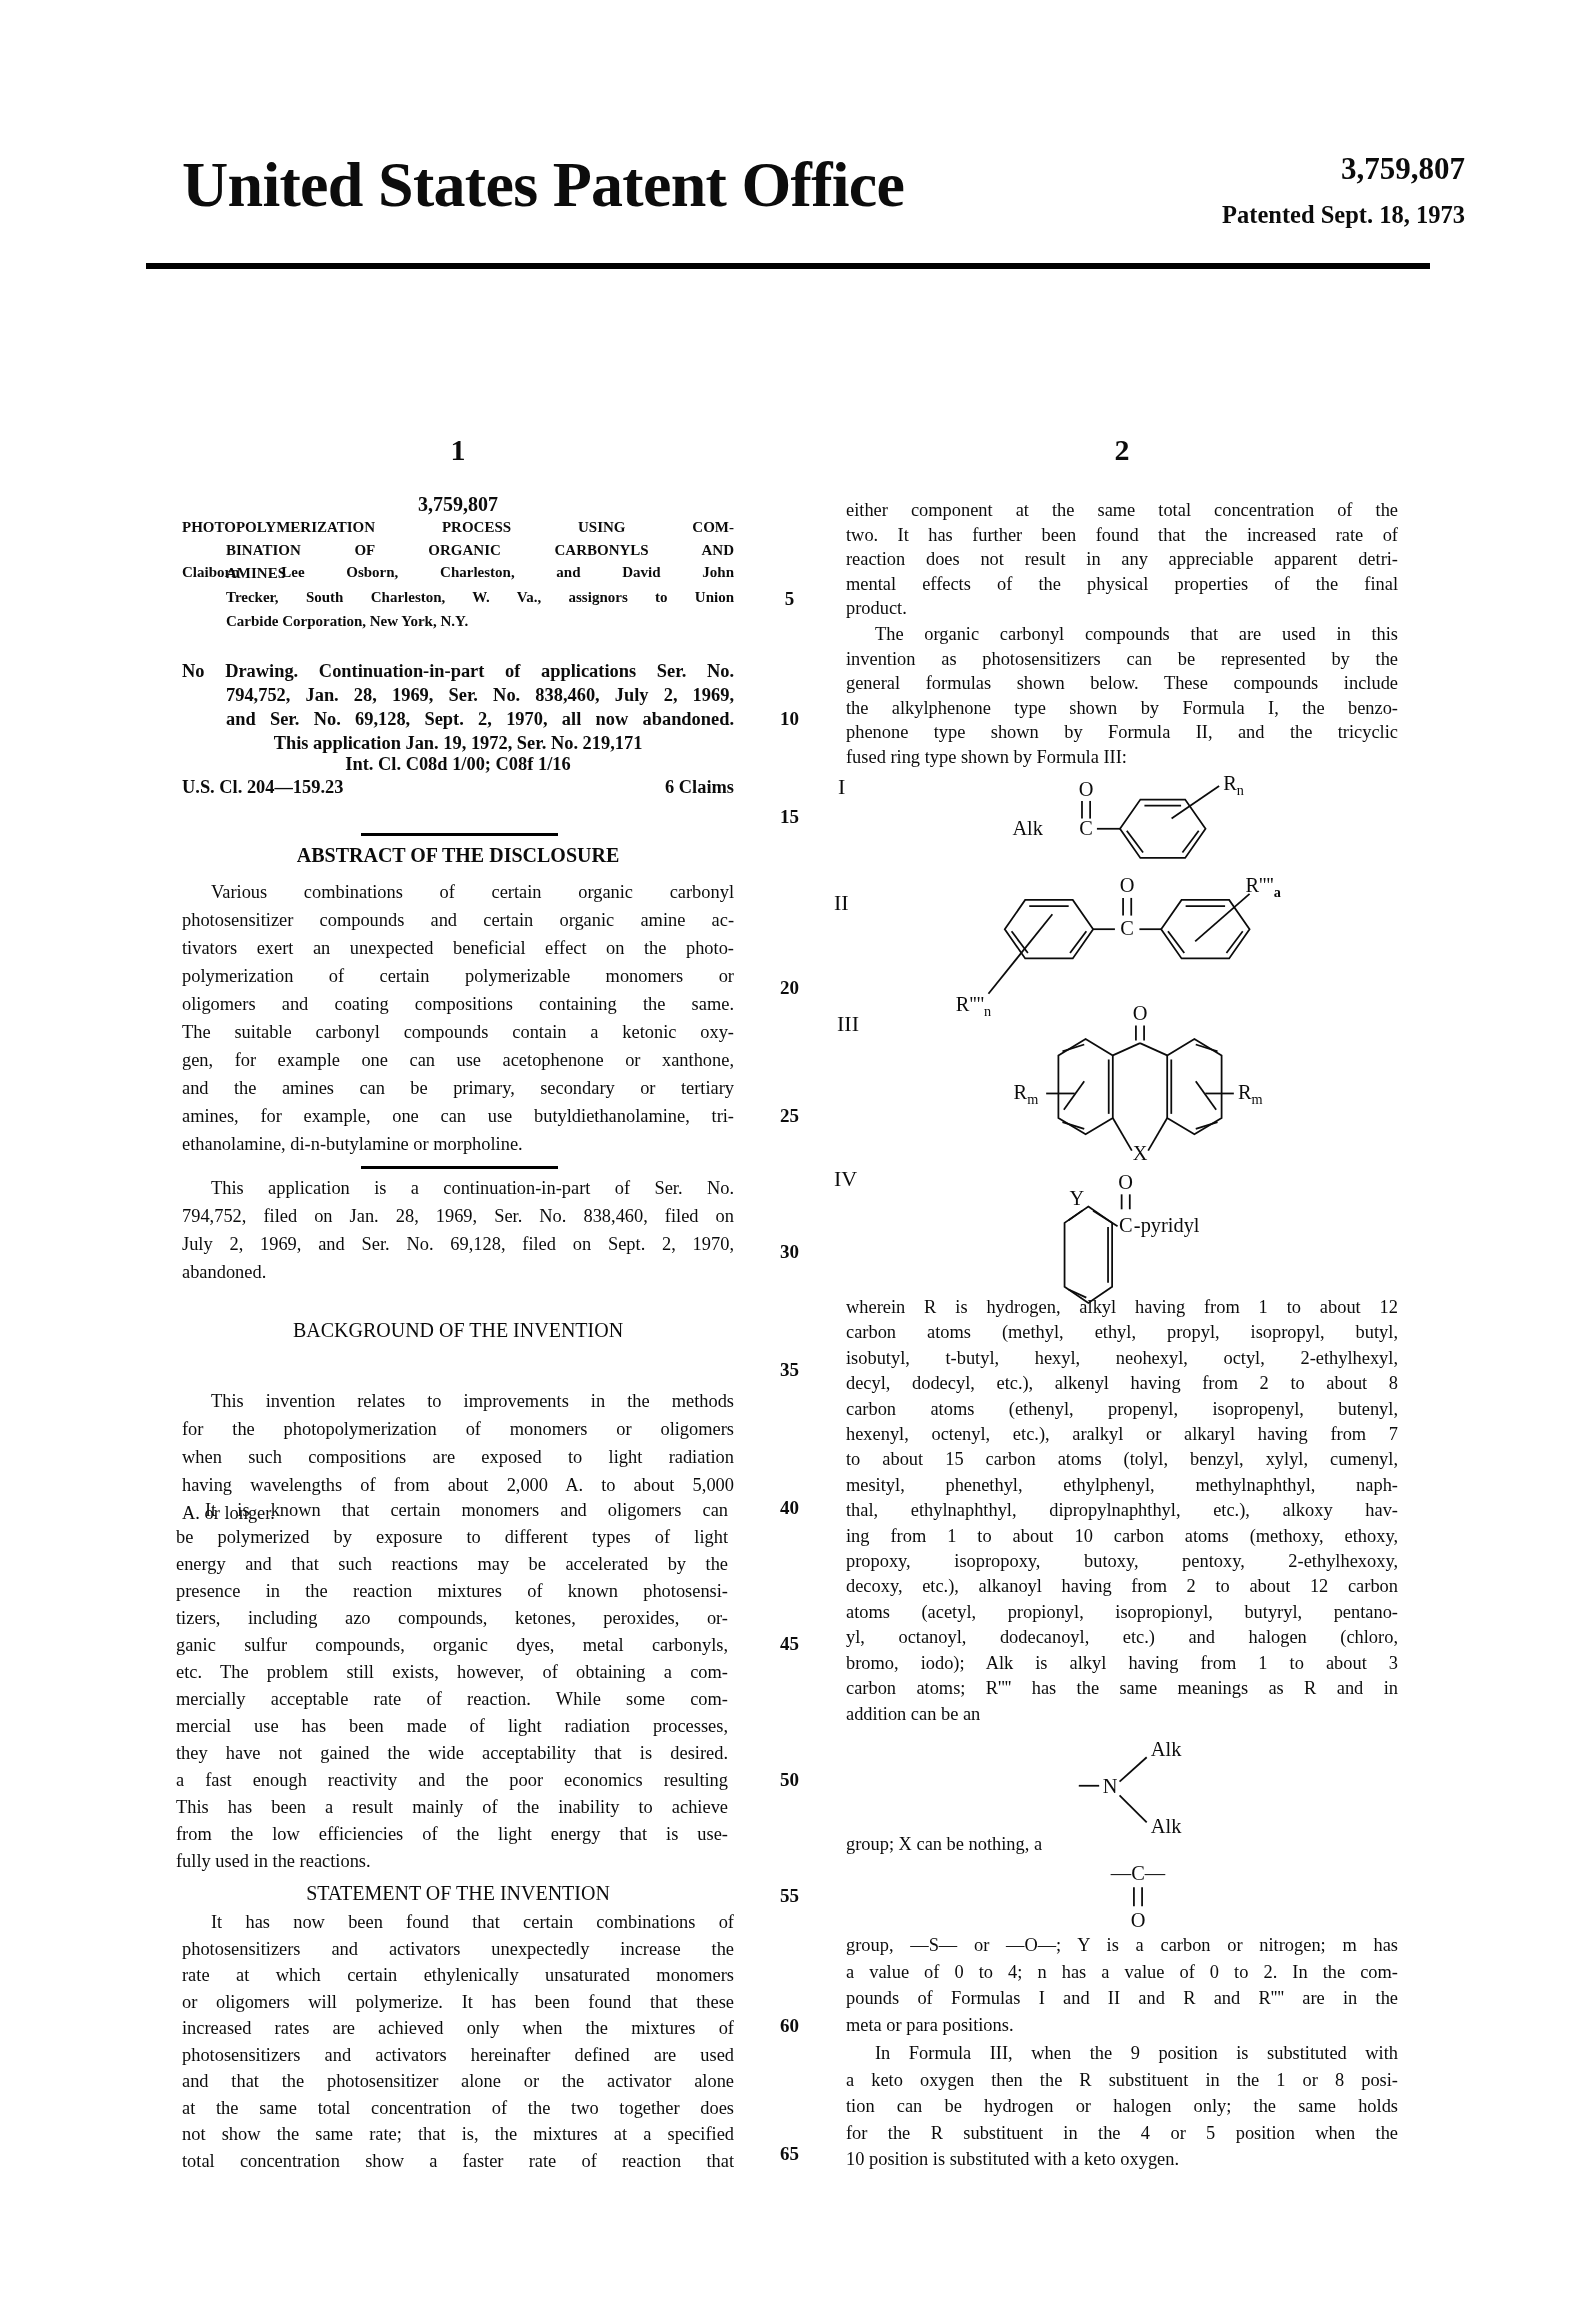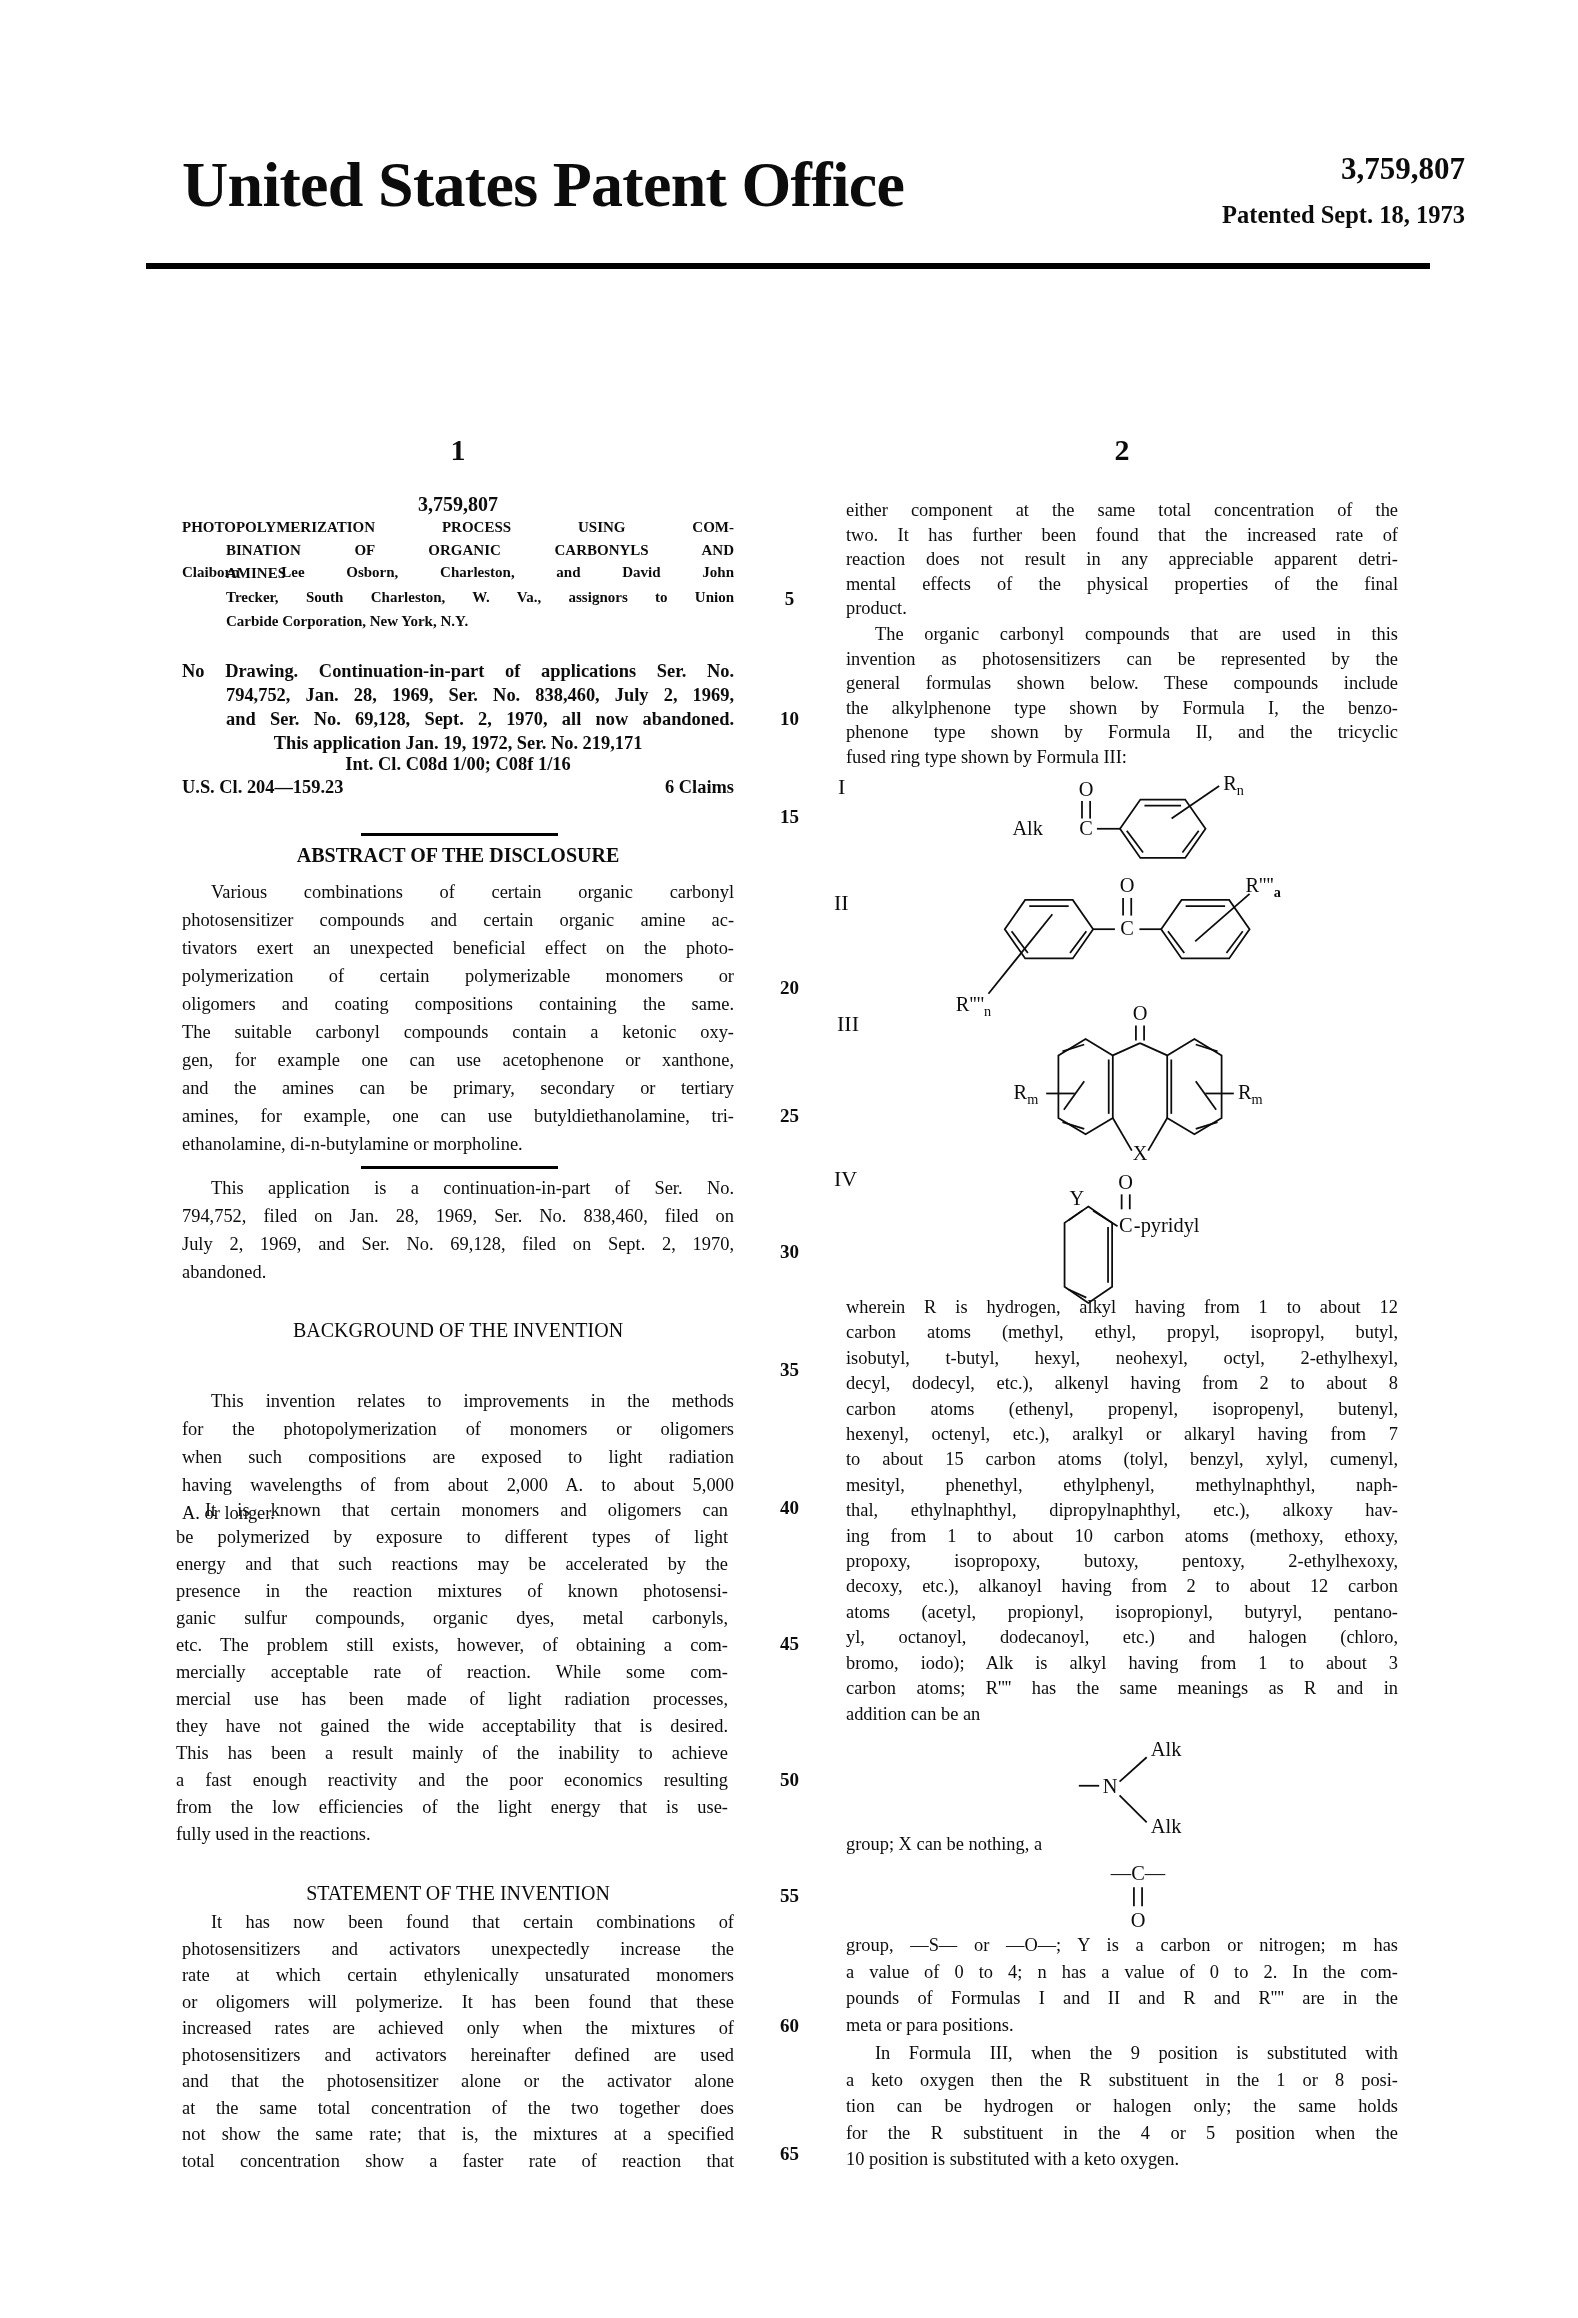--- a/index.html
+++ b/index.html
@@ -111,27 +111,28 @@
       <div class="ln">when such compositions are exposed to light radiation</div>
       <div class="ln">having wavelengths of from about 2,000 A. to about 5,000</div>
       <div class="ln">A. or longer.</div>
     </div>
 
   <div class="abs block indent1 endleft" style="left:176px;top:1497px;width:552px;line-height:27px;">
       <div class="ln">It is known that certain monomers and oligomers can</div>
       <div class="ln">be polymerized by exposure to different types of light</div>
       <div class="ln">energy and that such reactions may be accelerated by the</div>
       <div class="ln">presence in the reaction mixtures of known photosensi-</div>
+      <div class="ln">tizers, including azo compounds, ketones, peroxides, or-</div>
       <div class="ln">ganic sulfur compounds, organic dyes, metal carbonyls,</div>
       <div class="ln">etc. The problem still exists, however, of obtaining a com-</div>
       <div class="ln">mercially acceptable rate of reaction. While some com-</div>
       <div class="ln">mercial use has been made of light radiation processes,</div>
       <div class="ln">they have not gained the wide acceptability that is desired.</div>
+      <div class="ln">a fast enough reactivity and the poor economics resulting</div>
       <div class="ln">This has been a result mainly of the inability to achieve</div>
-      <div class="ln">a fast enough reactivity and the poor economics resulting</div>
       <div class="ln">from the low efficiencies of the light energy that is use-</div>
       <div class="ln">fully used in the reactions.</div>
     </div>
 
   <div class="abs center" style="left:182px;top:1882px;width:552px;font-size:20px;">STATEMENT OF THE INVENTION</div>
 
   <div class="abs block indent1" style="left:182px;top:1909px;width:552px;line-height:26.5px;">
       <div class="ln">It has now been found that certain combinations of</div>
       <div class="ln">photosensitizers and activators unexpectedly increase the</div>
       <div class="ln">rate at which certain ethylenically unsaturated monomers</div>

